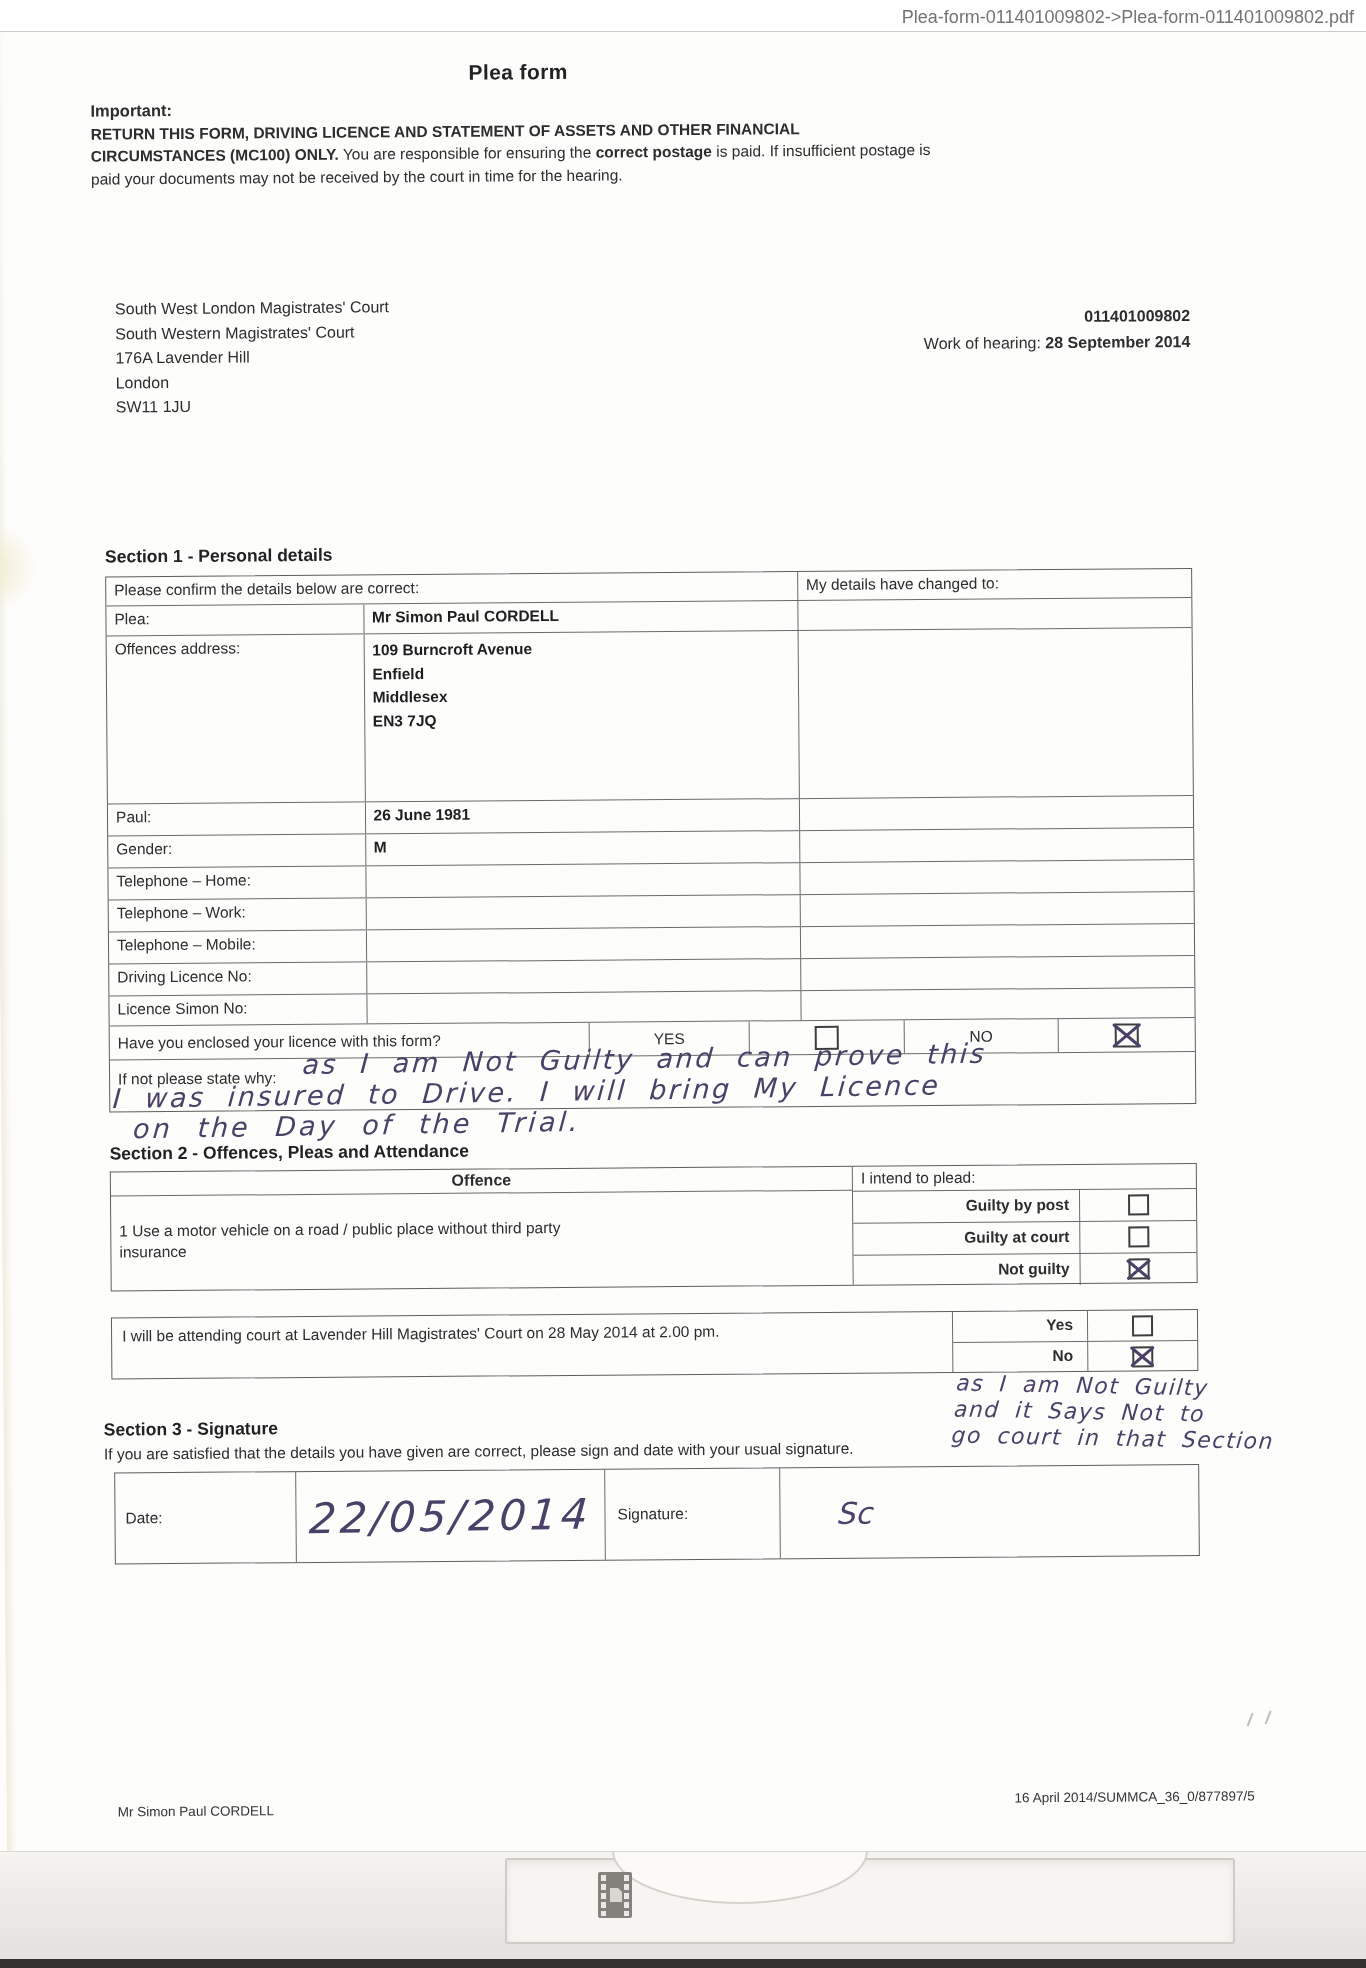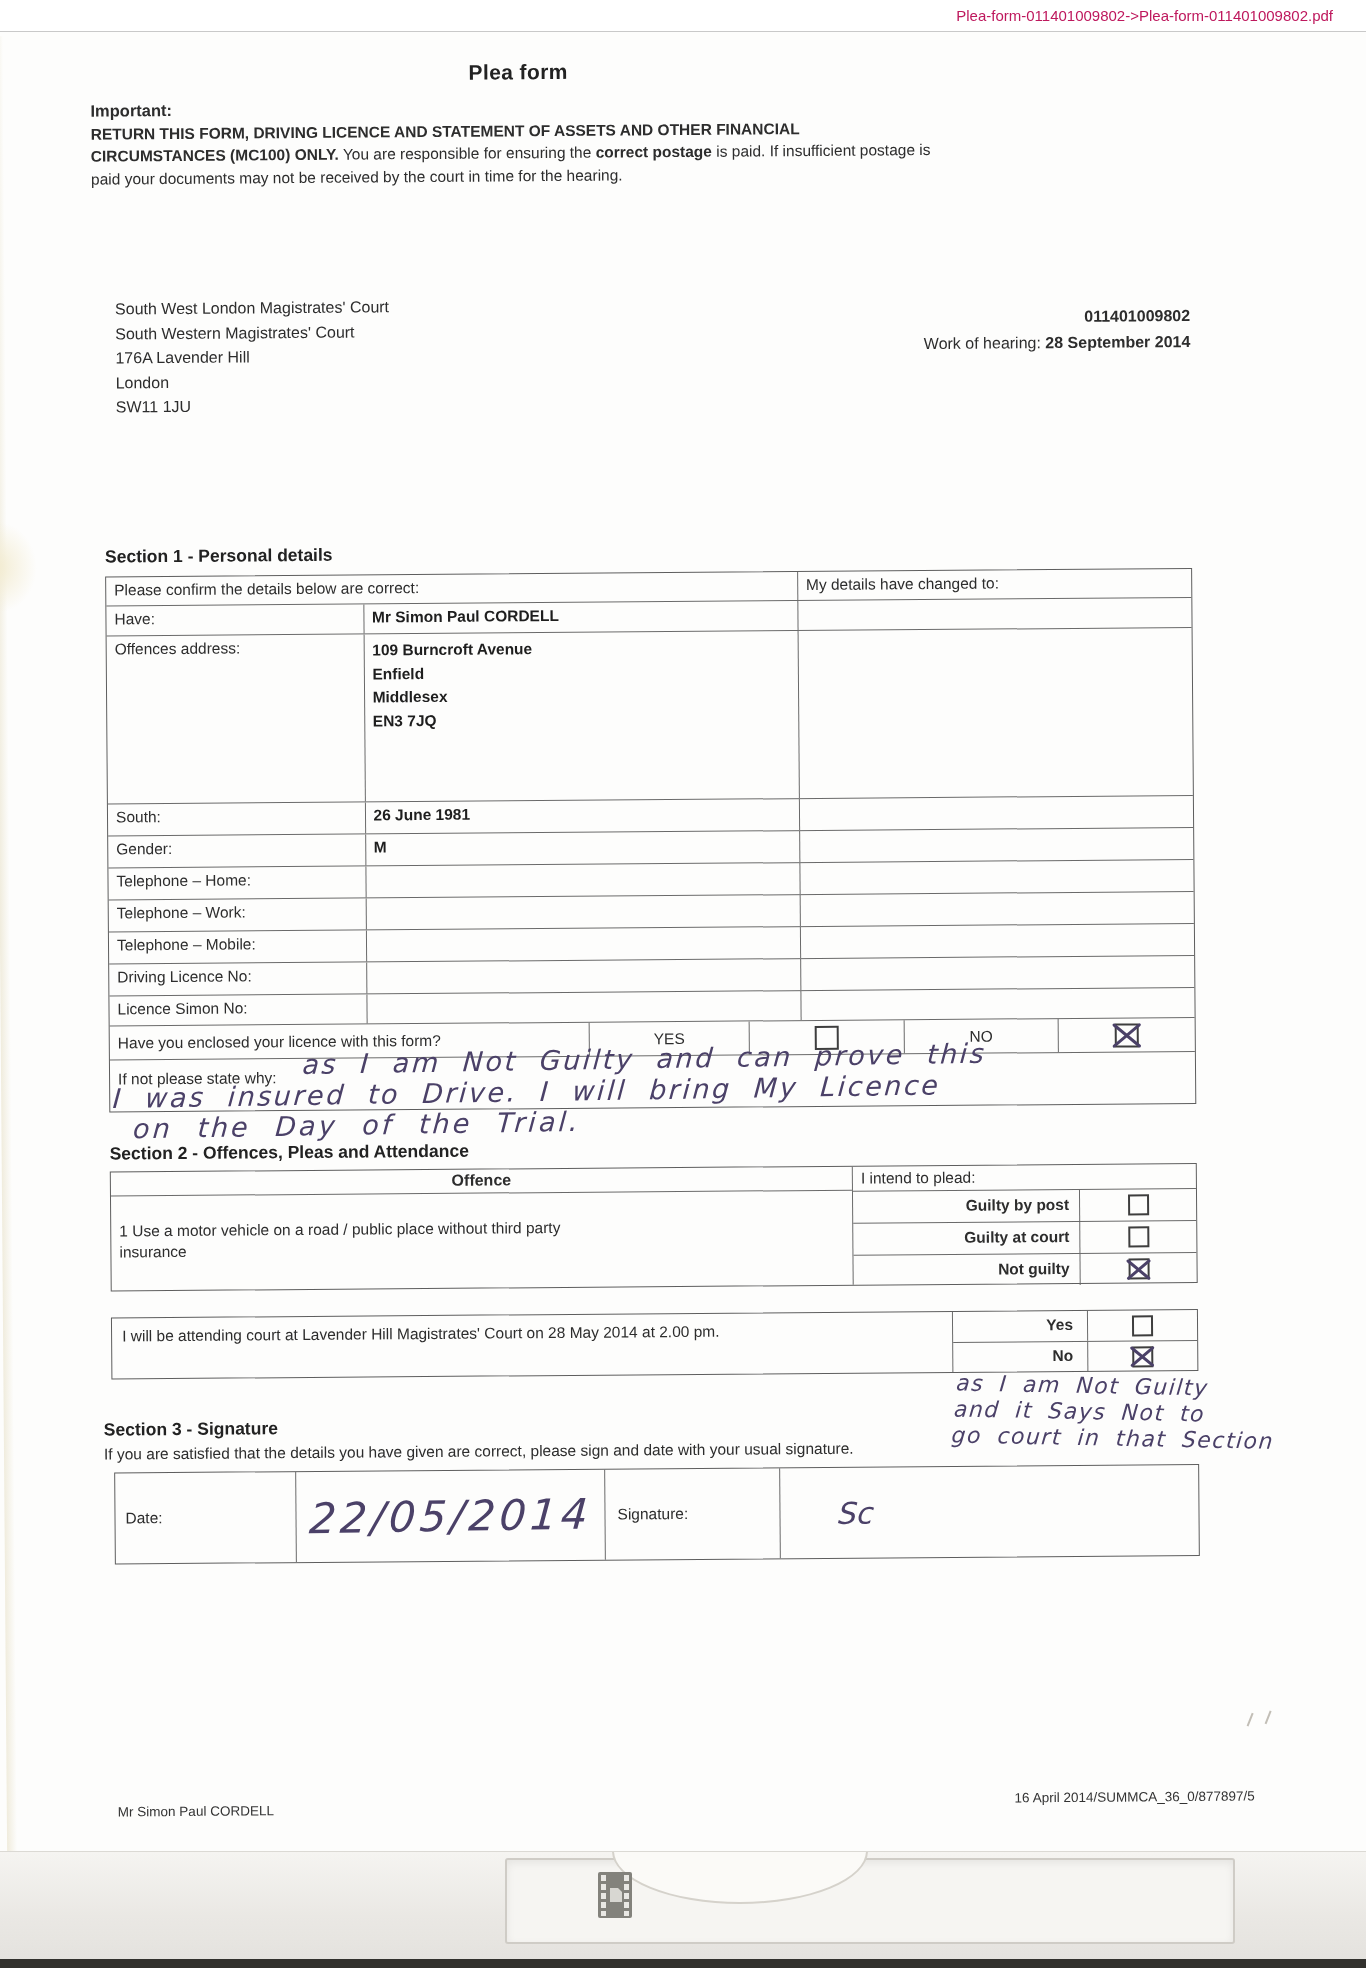--- a/index.html
+++ b/index.html
@@ -5,21 +5,21 @@
   :root{ --ink:#4b4168; --line:#6a6a6a; --txt:#2d2d2d; }
   html,body{margin:0;padding:0;}
   body{width:1366px;height:1968px;position:relative;overflow:hidden;background:#fdfdfc;
        font-family:"Liberation Sans",sans-serif;color:var(--txt);}
   .abs{position:absolute;}
   .b{font-weight:bold;}
 
   
   .viewer-header{position:absolute;left:0;top:0;width:1366px;height:31px;background:#ffffff;
                  border-bottom:1px solid #c9c9c9;}
-  .filename{position:absolute;right:33px;top:7px;font-size:15px;color:#be185d;}
+  .filename{position:absolute;right:12px;top:7px;font-size:18px;color:#737373;}
 
   
   .paper{position:absolute;left:0;top:31px;width:1366px;height:1820px;
          transform:rotate(-0.45deg);transform-origin:50% 50%;}
   .left-edge{position:absolute;left:0;top:0;width:10px;height:1820px;
              background:linear-gradient(90deg,#f0ecdd,rgba(253,253,252,0));}
   .edge-blotch{position:absolute;left:0;top:485px;width:40px;height:92px;
                background:radial-gradient(ellipse at left center,#f3ecd2,rgba(243,236,210,0) 70%);}
 
   .form-title{left:100px;top:28px;width:850px;text-align:center;font-size:21px;font-weight:bold;
@@ -123,34 +123,34 @@
   </div>
 
   <div class="abs sec-heading" style="left:108px;top:511px;">Section 1 - Personal details</div>
 
   <div class="stable" style="left:108px;top:541px;width:1087px;">
     <div class="trow" style="height:28px;">
       <div class="cell" style="width:692px;"><span>Please confirm the details below are correct:</span></div>
       <div class="cell bl" style="width:395px;"><span>My details have changed to:</span></div>
     </div>
     <div class="trow bt" style="height:30px;">
-      <div class="cell" style="width:257px;"><span>Have:</span></div>
+      <div class="cell" style="width:257px;"><span>Plea:</span></div>
       <div class="cell bl val" style="width:435px;"><span>Mr Simon Paul CORDELL</span></div>
       <div class="cell bl" style="width:395px;"></div>
     </div>
     <div class="trow bt" style="height:168px;">
       <div class="cell" style="width:257px;"><span>Offences address:</span></div>
       <div class="cell bl val pre" style="width:435px;"><span class="pre">109 Burncroft Avenue
 Enfield
 Middlesex
 EN3 7JQ</span></div>
       <div class="cell bl" style="width:395px;"></div>
     </div>
     <div class="trow bt" style="height:32px;">
-      <div class="cell" style="width:257px;"><span>South:</span></div>
+      <div class="cell" style="width:257px;"><span>Paul:</span></div>
       <div class="cell bl val" style="width:435px;"><span>26 June 1981</span></div>
       <div class="cell bl" style="width:395px;"></div>
     </div>
     <div class="trow bt" style="height:32px;">
       <div class="cell" style="width:257px;"><span>Gender:</span></div>
       <div class="cell bl val" style="width:435px;"><span>M</span></div>
       <div class="cell bl" style="width:395px;"></div>
     </div>
     <div class="trow bt" style="height:32px;">
       <div class="cell" style="width:257px;"><span>Telephone – Home:</span></div>

